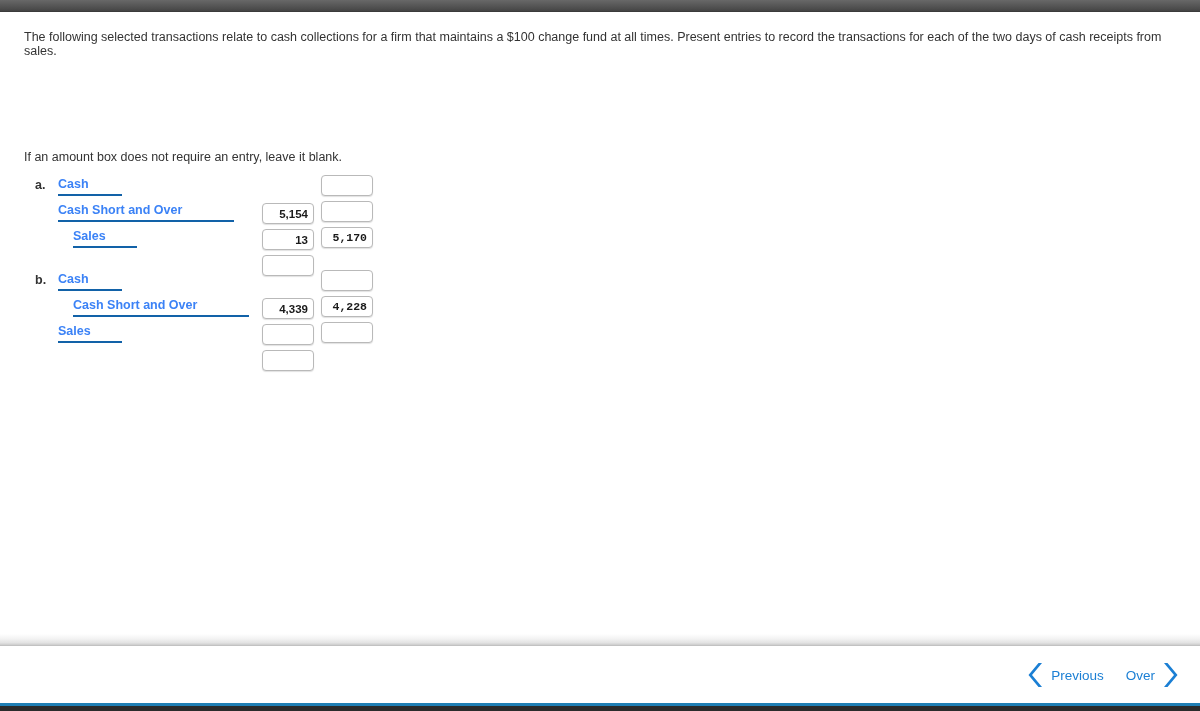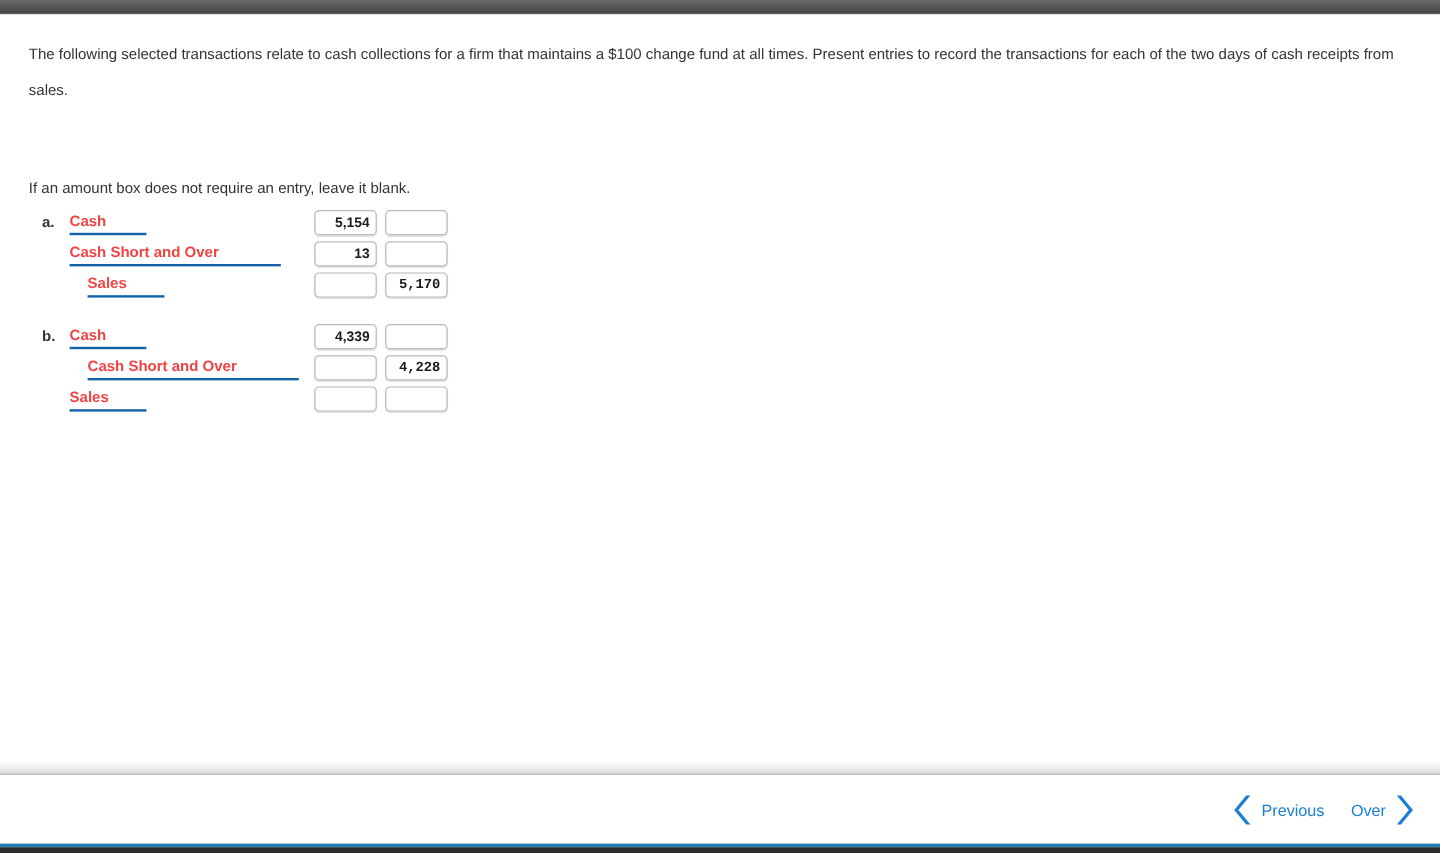--- a/index.html
+++ b/index.html
@@ -47,21 +47,21 @@
     height: 622px;
     background: #fff;
   }
 
   .prompt {
     position: absolute;
     left: 24px;
     top: 18px;
     width: 1148px;
     font-size: 12.5px;
-    line-height: 30px;
+    line-height: 14px;
     color: #333333;
   }
 
   .bullets {
     position: absolute;
     left: 24px;
     top: 80px;
     font-size: 12.5px;
     line-height: 22px;
     color: #333333;
@@ -98,21 +98,21 @@
     font-size: 12.5px;
     font-weight: bold;
     color: #333333;
   }
 
   .acct {
     position: absolute;
     top: 2px;
     font-size: 12.5px;
     font-weight: bold;
-    color: #ef4444;
+    color: #3b82f6;
     border-bottom: 2px solid #1262a8;
     padding-bottom: 3px;
     text-align: left;
     box-sizing: border-box;
     white-space: nowrap;
   }
   .acct.ind0 { left: 58px; width: 64px; }
   .acct.ind1 { left: 58px; width: 176px; }
   .acct.ind2 { left: 73px; width: 64px; }
   .acct.ind3 { left: 73px; width: 176px; }
@@ -128,21 +128,21 @@
     border-radius: 4px;
     box-shadow: 0 1px 1px rgba(0,0,0,0.12);
     font-size: 11.5px;
     font-family: "Liberation Sans", "DejaVu Sans", sans-serif;
     color: #1a1a1a;
     text-align: right;
     padding: 0 5px 0 3px;
     line-height: 19px;
     font-weight: bold;
   }
-  .amt.col1 { left: 262px; }
+  .amt.col1 { left: 262px; margin-top: 28px; }
   .amt.col2 { left: 321px; font-family: Liberation Mono, monospace; }
 
   
   .footer-sep {
     position: absolute;
     left: 0;
     top: 634px;
     width: 1200px;
     height: 11px;
     background: linear-gradient(to bottom, #ffffff 0%, #f2f2f2 45%, #e2e2e2 80%, #cccccc 100%);

